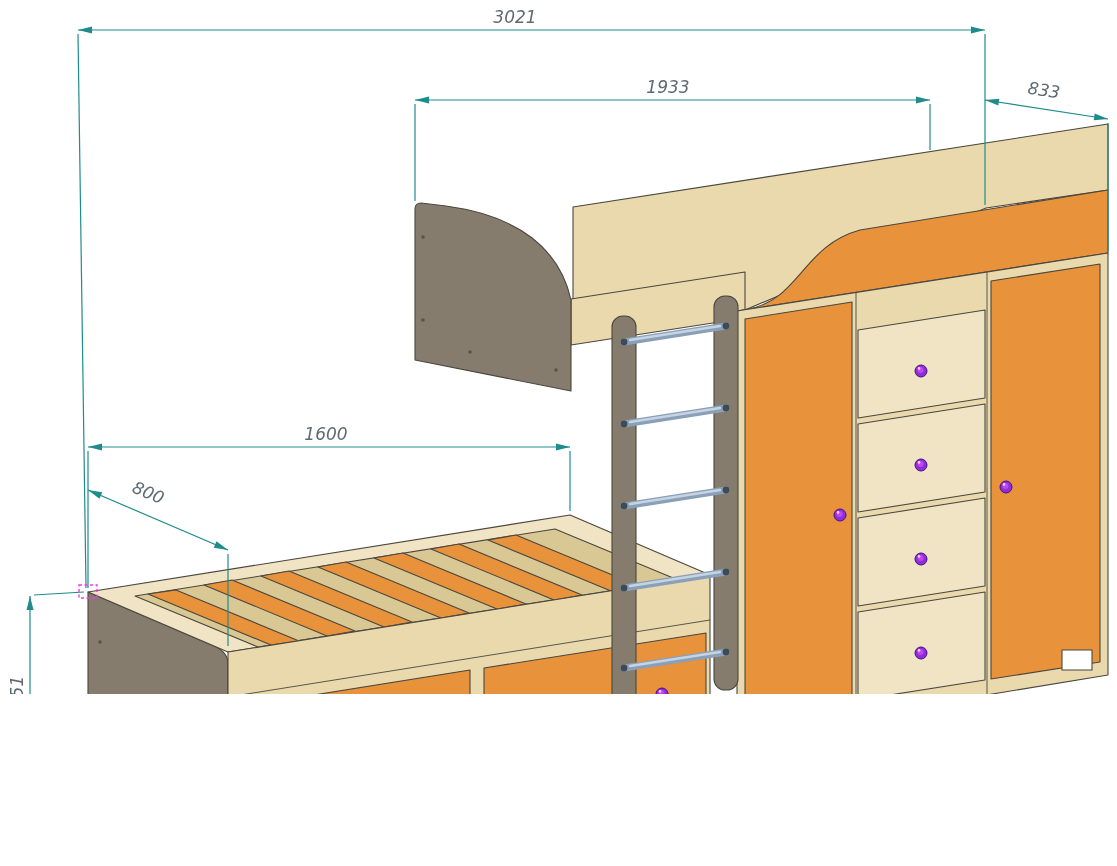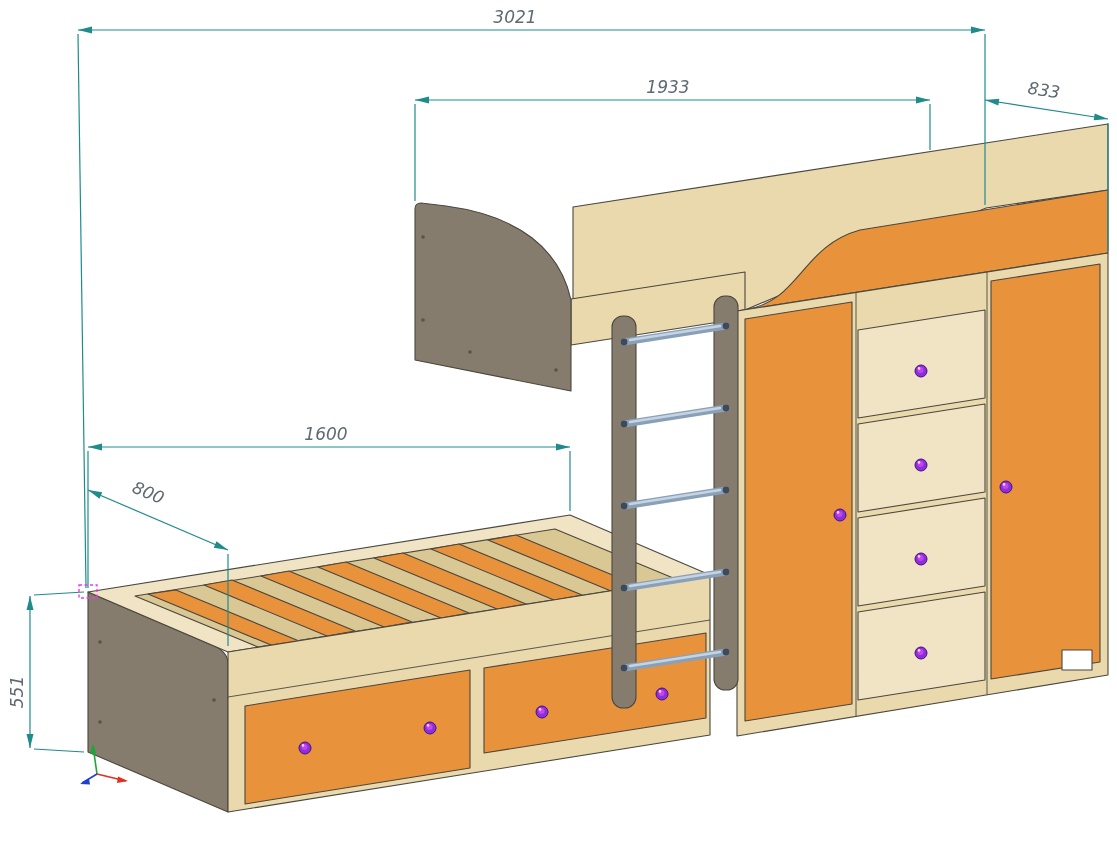--- a/index.html
+++ b/index.html
@@ -1,16 +1,16 @@
 <!DOCTYPE html>
 <html style="--background: #ffffff; --dim: #1f8b8b; --dimText: #5e6a72; --outline: #4a473f; --cream: #ead9ad; --creamLight: #f0e4c4; --creamDark: #d9c794; --orange: #e8923b; --taupe: #857c6d; --metal: #8aa0b8; --metalHi: #c6d4e2; --metalCap: #3e4a57; --knob: #8b2fd9; --knobHi: #c544ee; --knobSpark: #f2d0ff; --marker: #f03ae8; --axisX: #e03020; --axisY: #18a838; --axisZ: #2040d0;"><head>
 <meta charset="utf-8">
 <style>
   html,body{margin:0;padding:0;background:#fff;}
-  .stage{width:1117px;height:866px;background:var(--background,#fff);position:relative;overflow:hidden;
+  .stage{width:1117px;height:694px;background:var(--background,#fff);position:relative;overflow:hidden;
          font-family:"DejaVu Sans",sans-serif;}
   svg{display:block}
   
   .cream{fill:var(--cream)}
   .creamL{fill:var(--creamLight)}
   .creamD{fill:var(--creamDark)}
   .orange{fill:var(--orange)}
   .taupe{fill:var(--taupe)}
   .white{fill:#ffffff}
   .ol{stroke:var(--outline);stroke-width:1.1;stroke-linejoin:round}

